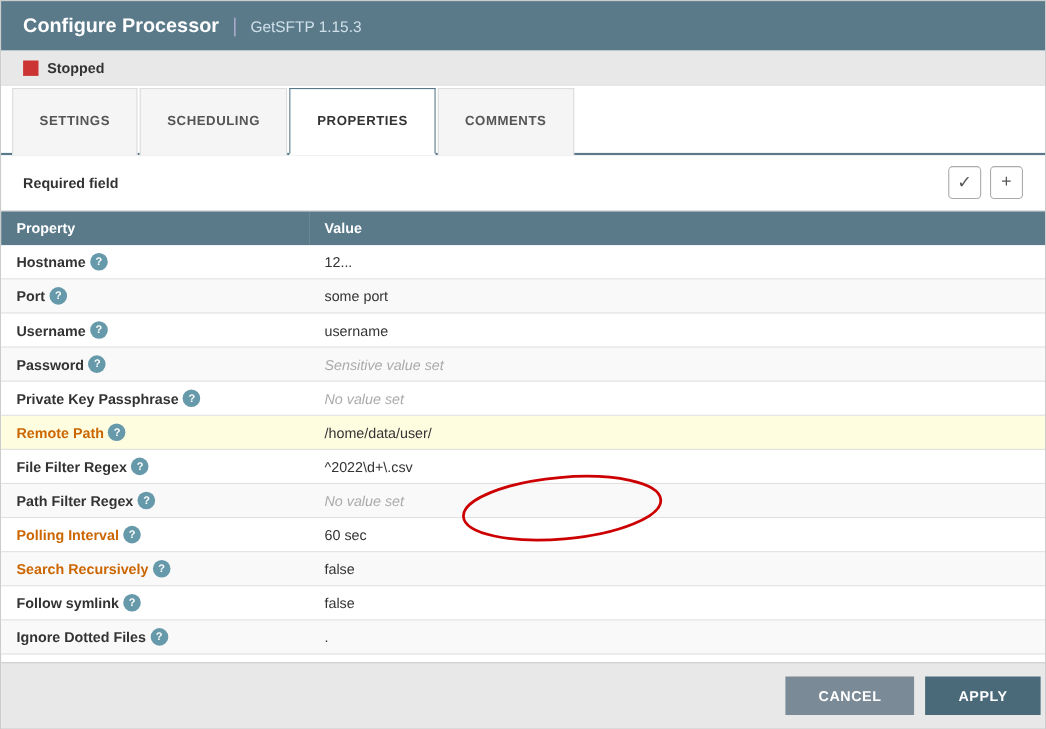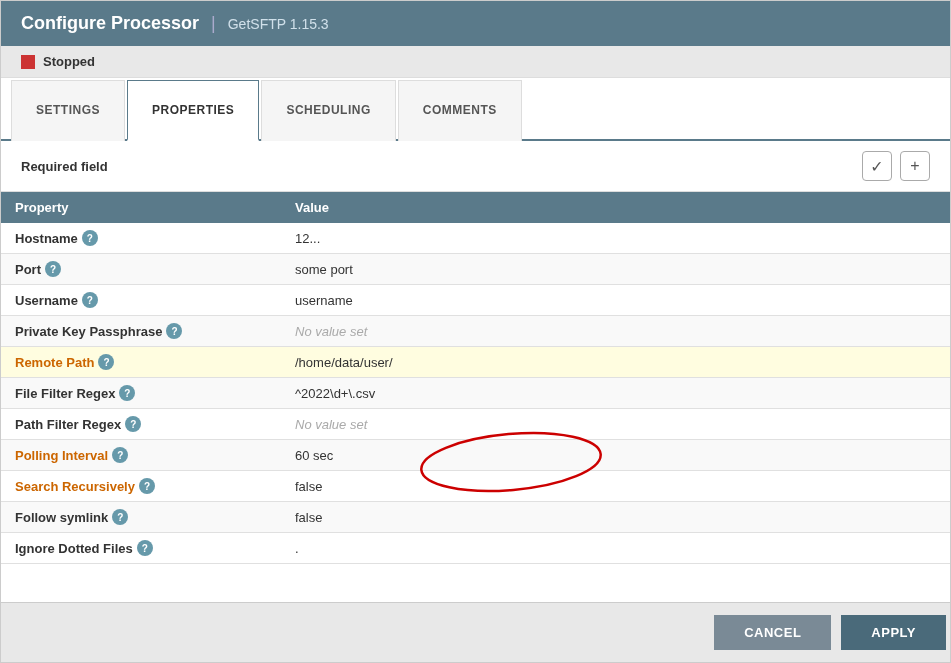--- a/index.html
+++ b/index.html
@@ -239,25 +239,25 @@
 
   <div class="status-bar">
     <span class="status-indicator"></span>
     <span class="status-label">Stopped</span>
   </div>
 
   <div class="tabs-container">
     <div class="tab">
       <span>SETTINGS</span>
     </div>
+    <div class="tab">
+      <span>SCHEDULING</span>
+    </div>
     <div class="tab active">
       <span>PROPERTIES</span>
-    </div>
-    <div class="tab">
-      <span>SCHEDULING</span>
     </div>
     <div class="tab">
       <span>COMMENTS</span>
     </div>
   </div>
 
   <div class="content-area">
 
     <div class="required-field-bar">
       <span class="required-field-label">Required field</span>
@@ -303,20 +303,29 @@
                 <div class="prop-cell">
                   <span>Username</span>
                   <span class="help-icon">?</span>
                 </div>
               </td>
               <td>username</td>
             </tr>
             <tr>
               <td class="property-name">
                 <div class="prop-cell">
+                  <span>Password</span>
+                  <span class="help-icon">?</span>
+                </div>
+              </td>
+              <td class="value-placeholder">Sensitive value set</td>
+            </tr>
+            <tr>
+              <td class="property-name">
+                <div class="prop-cell">
                   <span>Private Key Passphrase</span>
                   <span class="help-icon">?</span>
                 </div>
               </td>
               <td class="value-placeholder">No value set</td>
             </tr>
             <tr class="highlighted">
               <td class="property-name required-prop">
                 <div class="prop-cell">
                   <span>Remote Path</span>

